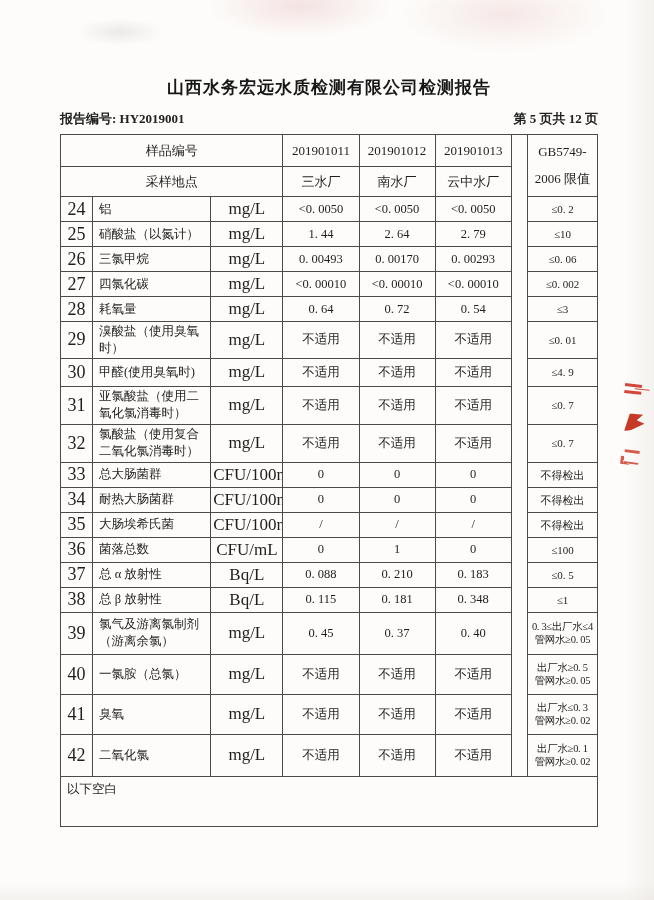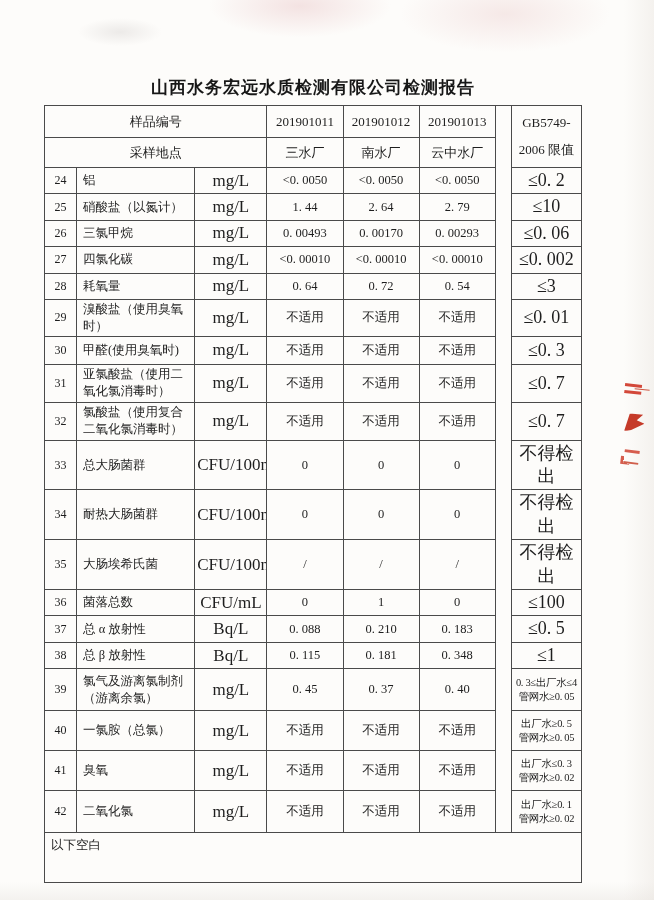--- a/index.html
+++ b/index.html
@@ -12,21 +12,21 @@
   .page{
     position:relative;width:654px;height:900px;overflow:hidden;
     background:
       radial-gradient(ellipse 130px 45px at 300px 6px, rgba(235,205,206,.55), rgba(235,205,206,0) 70%),
       radial-gradient(ellipse 150px 55px at 505px 14px, rgba(238,213,212,.5), rgba(238,213,212,0) 70%),
       radial-gradient(ellipse 60px 20px at 120px 32px, rgba(225,222,220,.6), rgba(225,222,220,0) 70%),
       linear-gradient(to left, rgba(228,222,216,.35), rgba(228,222,216,0) 30px),
       linear-gradient(to top, rgba(230,226,222,.4), rgba(230,226,222,0) 18px),
       #fdfcfa;
   }
-  .doc{position:absolute;left:44px;top:0;width:538px;}
+  .doc{position:absolute;left:60px;top:0;width:538px;}
   h1.title{
     margin:76px 0 0 0;
     text-align:center;
     font-family:"DejaVu Sans","Liberation Sans",sans-serif;
     font-size:17px;font-weight:700;letter-spacing:1px;color:#171717;
   }
   .meta{
     display:flex;justify-content:space-between;align-items:baseline;
     margin-top:11px;
     font-size:13px;font-weight:600;color:#222;
@@ -40,23 +40,23 @@
     font-weight:normal;
     text-align:center;vertical-align:middle;
     padding:1px 2px;
     font-size:12.5px;
     overflow:hidden;
   }
   thead th{font-size:13px;}
   .c-gap{border-top:none;border-bottom:none;padding:0;}
   tr.hdr1 .c-gap{border-top:1px solid #4a4a4a;}
   .c-name{text-align:left;padding-left:6px;line-height:1.35;}
-  .c-no{font-size:12px;}
+  .c-no{font-size:18px;}
   .c-unit{font-size:17px;}
-  .c-limit{font-size:18px;white-space:pre-line;line-height:1.3;}
+  .c-limit{font-size:11px;white-space:pre-line;line-height:1.3;}
   .c-limit.two-line{font-size:10.5px;letter-spacing:-0.3px;}
   .c-limit-head{font-size:13px;line-height:1.1;}
   .c-limit-head .ln{padding:6px 0;}
   tfoot td{
     text-align:left;vertical-align:top;
     padding:4px 0 0 6px;height:45px;font-size:12.5px;
   }
   tr.hdr1{height:32px;} tr.hdr2{height:30px;}
   
   .stamp{position:absolute;left:616px;top:382px;width:38px;height:110px;color:#cf3526;}
@@ -78,20 +78,24 @@
   }
 </style>
 </head>
 <body>
 
 <div class="page">
   <div class="doc">
 
     <h1 class="title">山西水务宏远水质检测有限公司检测报告</h1>
 
+    <div class="meta">
+      <span>报告编号: HY2019001</span>
+      <span>第 5 页共 12 页</span>
+    </div>
 
     <table class="report">
       <colgroup>
         <col style="width:32px">
           <col style="width:118px">
           <col style="width:72px">
         <col style="width:76px">
           <col style="width:76px">
           <col style="width:76px">
         <col style="width:16px">
@@ -179,21 +183,21 @@
             <td class="c-limit">≤0. 01</td>
           </tr>
           <tr style="height: 28px;">
             <td class="c-no">30</td>
             <td class="c-name">甲醛(使用臭氧时)</td>
             <td class="c-unit">mg/L</td>
             <td class="c-val">不适用</td>
             <td class="c-val">不适用</td>
             <td class="c-val">不适用</td>
             <td class="c-gap"></td>
-            <td class="c-limit">≤0. 3</td>
+            <td class="c-limit">≤4. 9</td>
           </tr>
           <tr style="height: 38px;">
             <td class="c-no">31</td>
             <td class="c-name">亚氯酸盐（使用二氧化氯消毒时）</td>
             <td class="c-unit">mg/L</td>
             <td class="c-val">不适用</td>
             <td class="c-val">不适用</td>
             <td class="c-val">不适用</td>
             <td class="c-gap"></td>
             <td class="c-limit">≤0. 7</td>

